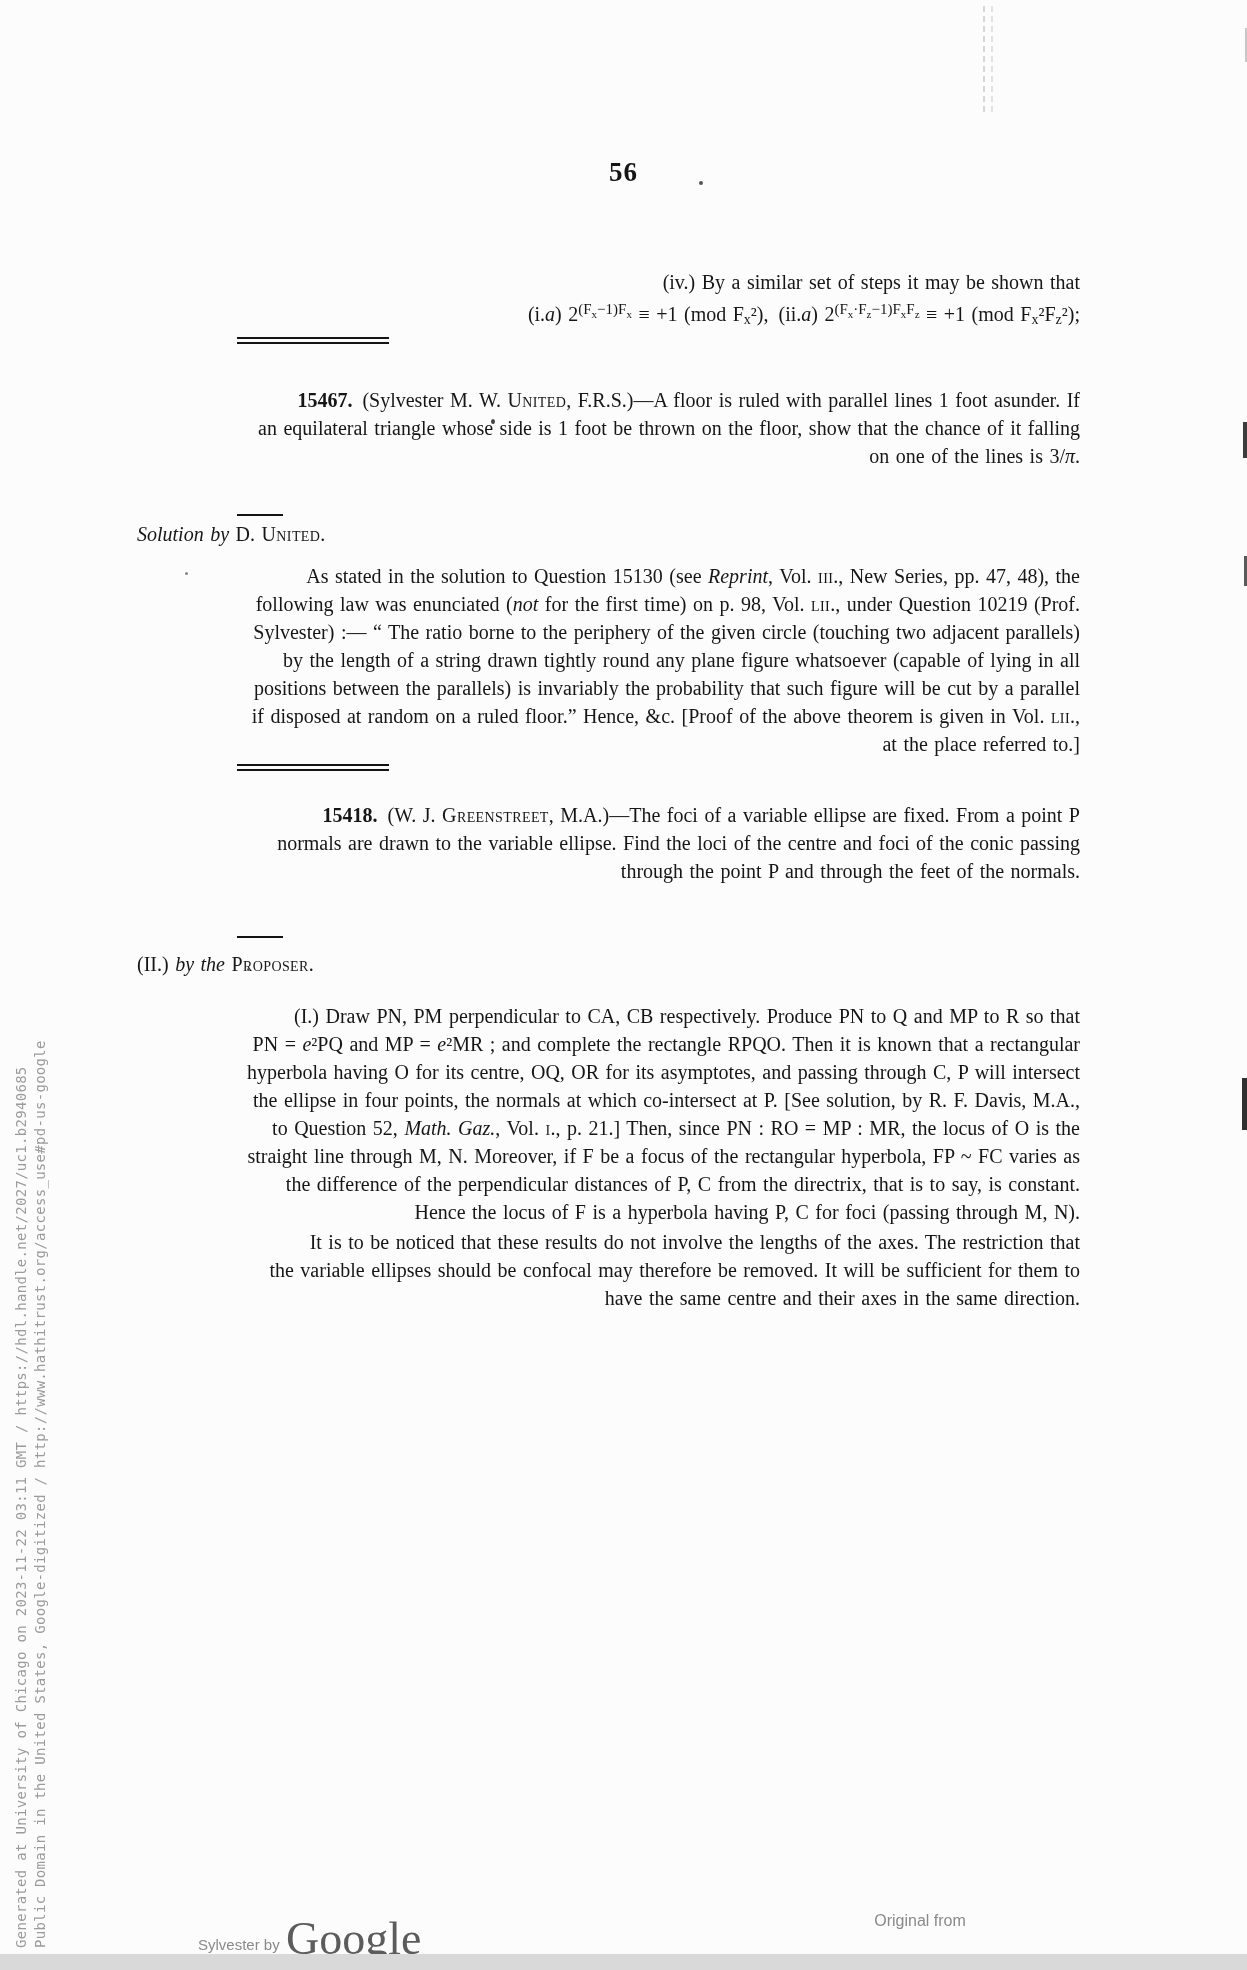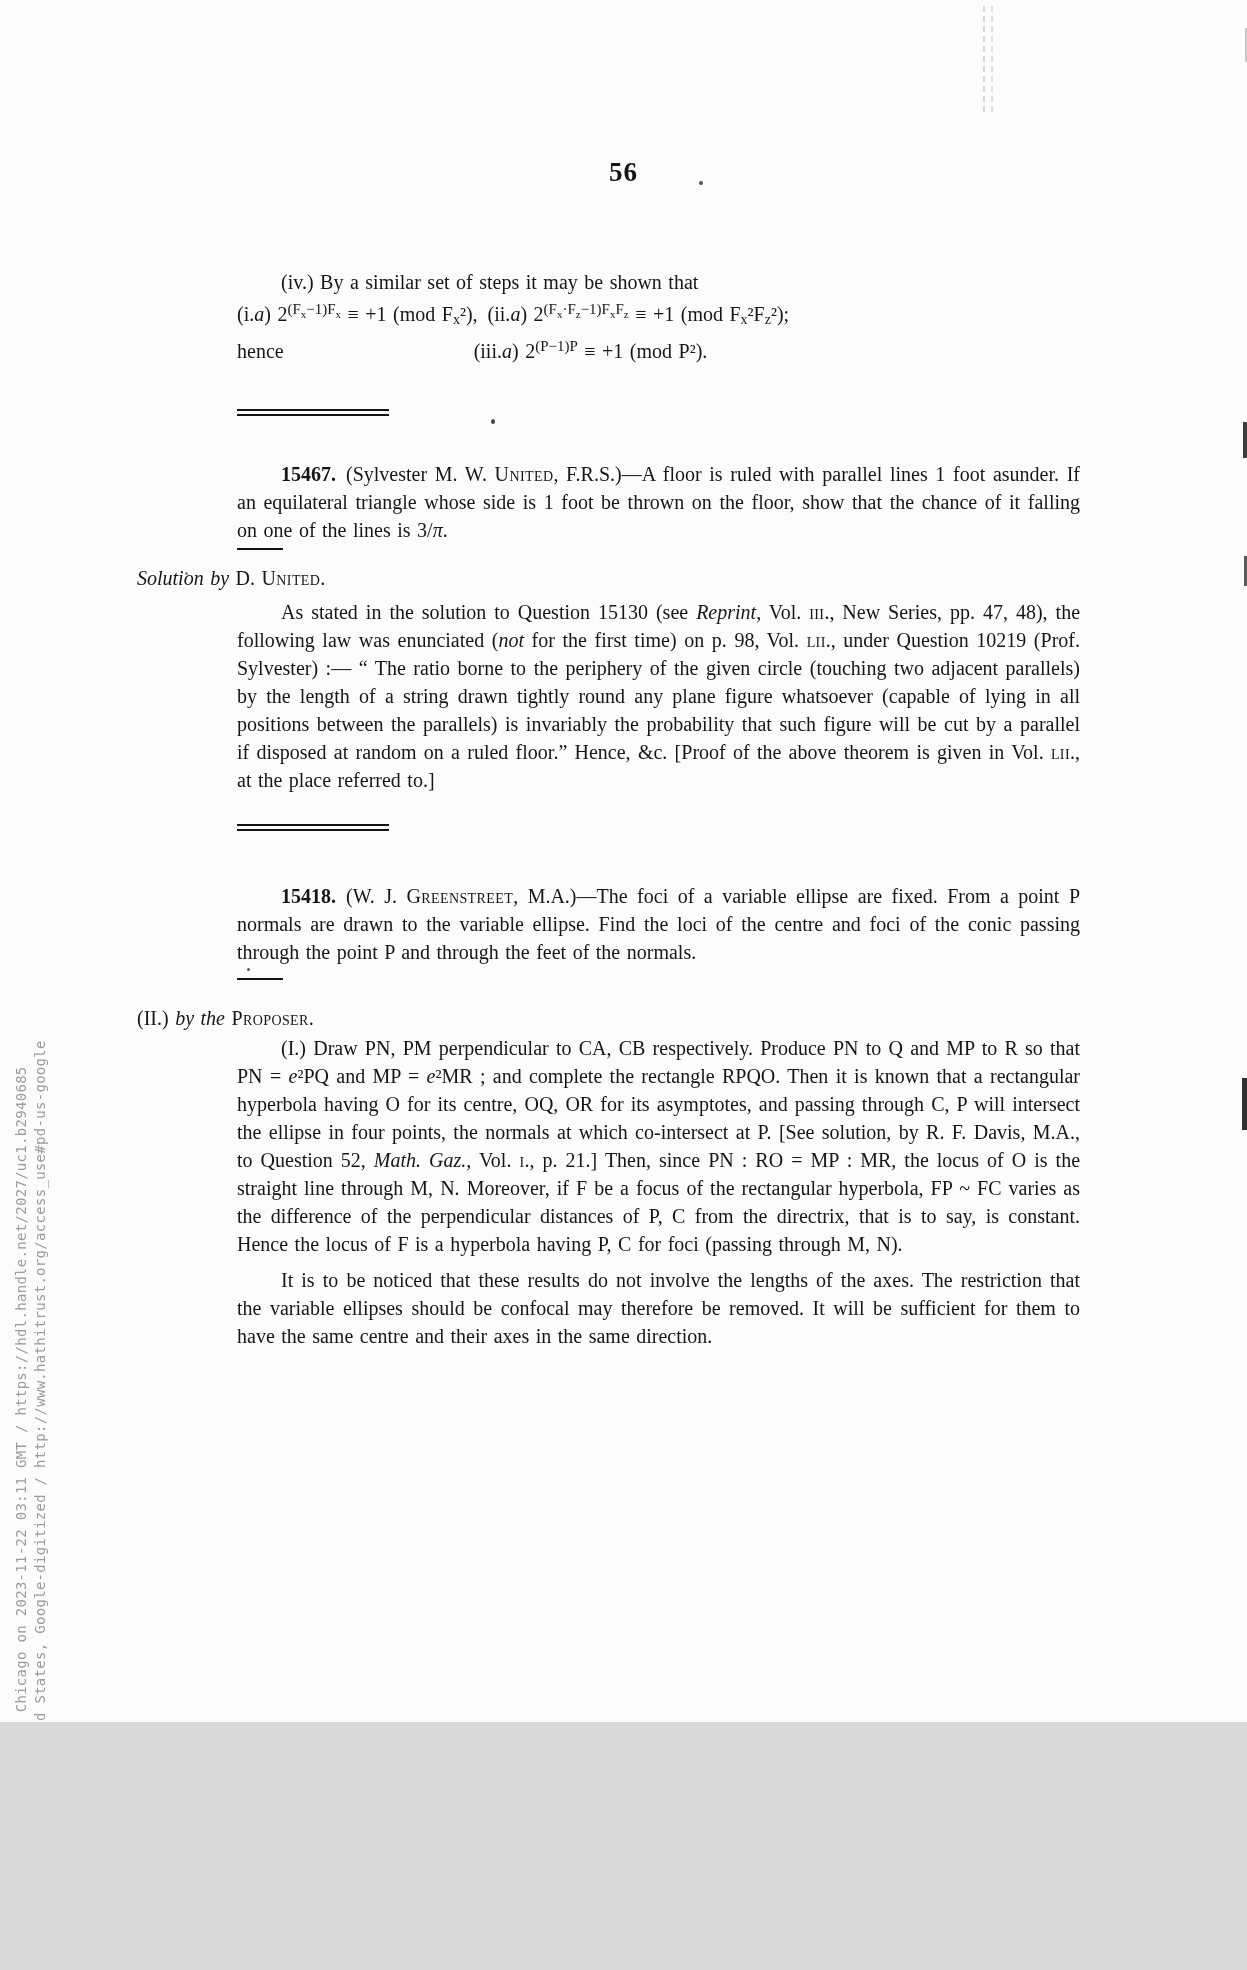--- a/index.html
+++ b/index.html
@@ -1,24 +1,24 @@
 <!DOCTYPE html>
 <html><head>
 <meta charset="utf-8">
 <style>
   html,body{margin:0;padding:0;background:#d9d9d9;}
-  .page{position:relative;width:1247px;height:1722px;background:#fcfcfc;overflow:hidden;
+  .page{position:relative;width:1247px;height:1954px;background:#fcfcfc;overflow:hidden;
         font-family:"Liberation Serif",serif;color:#161616;}
 
   .pagenum{position:absolute;top:157px;left:0;width:100%;text-align:center;
            font-size:27px;font-weight:bold;letter-spacing:1px;}
 
   #content{position:absolute;left:237px;top:0;width:843px;
            font-size:20px;line-height:28px;word-spacing:1.5px;}
-  #content>*{margin:0;}
+  #content>*{margin:0;text-align:right;}
   #content>*:nth-child(1){margin-top:268px;}
   #content>*:nth-child(2){margin-top:4px;}
   #content>*:nth-child(3){margin-top:6px;}
   #content>*:nth-child(4){margin-top:42px;}
   #content>*:nth-child(5){margin-top:44px;}
   #content>*:nth-child(6){margin-top:4px;}
   #content>*:nth-child(7){margin-top:14px;}
   #content>*:nth-child(8){margin-top:6px;}
   #content>*:nth-child(9){margin-top:30px;}
   #content>*:nth-child(10){margin-top:51px;}
@@ -75,24 +75,20 @@
 <body>
 
 <div class="page">
 
   <div class="pagenum">56</div>
   <div class="dot-56"></div>
 
   <div id="content">
       <div class="line indent"><span>(iv.) By a similar set of steps it may be shown that</span></div>
       <div class="line formula"><span>(i.</span><span class="tk-i">a</span><span>) 2</span><span class="tk-sup">(F</span><span class="tk-supsub">x</span><span class="tk-sup">−1)F</span><span class="tk-supsub">x</span><span> ≡ +1 (mod F</span><span class="tk-sub">x</span><span>²), (ii.</span><span class="tk-i">a</span><span>) 2</span><span class="tk-sup">(F</span><span class="tk-supsub">x</span><span class="tk-sup">·F</span><span class="tk-supsub">z</span><span class="tk-sup">−1)F</span><span class="tk-supsub">x</span><span class="tk-sup">F</span><span class="tk-supsub">z</span><span> ≡ +1 (mod F</span><span class="tk-sub">x</span><span>²F</span><span class="tk-sub">z</span><span>²);</span></div>
-      <div class="split">
-        <div class="split-left"><span>hence</span></div>
-        <div class="split-center"><span>(iii.</span><span class="tk-i">a</span><span>) 2</span><span class="tk-sup">(P−1)P</span><span> ≡ +1 (mod P²).</span></div>
-      </div>
       <div class="rule-double"></div>
       <div class="para"><span class="tk-b">15467.</span><span> (Sylvester M. W. </span><span class="tk-sc">United</span><span>, F.R.S.)—A floor is ruled with parallel lines 1 foot asunder.  If an equilateral triangle whose side is 1 foot be thrown on the floor, show that the chance of it falling on one of the lines is 3/</span><span class="tk-i">π</span><span>.</span></div>
       <div class="rule-short"></div>
       <div class="center"><span class="tk-i">Solution by</span><span> D. </span><span class="tk-sc">United</span><span>.</span></div>
       <div class="para"><span>As stated in the solution to Question 15130 (see </span><span class="tk-i">Reprint</span><span>, Vol. </span><span class="tk-sc">iii</span><span>., New Series, pp. 47, 48), the following law was enunciated (</span><span class="tk-i">not</span><span> for the first time) on p. 98, Vol. </span><span class="tk-sc">lii</span><span>., under Question 10219 (Prof. Sylvester) :— “ The ratio borne to the periphery of the given circle (touching two adjacent parallels) by the length of a string drawn tightly round any plane figure whatsoever (capable of lying in all positions between the parallels) is invariably the probability that such figure will be cut by a parallel if disposed at random on a ruled floor.”  Hence, &amp;c.  [Proof of the above theorem is given in Vol. </span><span class="tk-sc">lii</span><span>., at the place referred to.]</span></div>
       <div class="rule-double"></div>
       <div class="para"><span class="tk-b">15418.</span><span> (W. J. </span><span class="tk-sc">Greenstreet</span><span>, M.A.)—The foci of a variable ellipse are fixed.  From a point P normals are drawn to the variable ellipse. Find the loci of the centre and foci of the conic passing through the point P and through the feet of the normals.</span></div>
       <div class="rule-short"></div>
       <div class="center"><span>(II.) </span><span class="tk-i">by the</span><span> </span><span class="tk-sc">Proposer</span><span>.</span></div>
       <div class="para"><span>(I.) Draw PN, PM perpendicular to CA, CB respectively.  Produce PN to Q and MP to R so that PN = </span><span class="tk-i">e</span><span>²PQ and MP = </span><span class="tk-i">e</span><span>²MR ; and complete the rectangle RPQO.  Then it is known that a rectangular hyperbola having O for its centre, OQ, OR for its asymptotes, and passing through C, P will intersect the ellipse in four points, the normals at which co-intersect at P.  [See solution, by R. F. Davis, M.A., to Question 52, </span><span class="tk-i">Math. Gaz.</span><span>, Vol. </span><span class="tk-sc">i</span><span>., p. 21.]  Then, since  PN : RO = MP : MR, the locus of O is the straight line through M, N.  Moreover, if F be a focus of the rectangular hyperbola, FP ~ FC varies as the difference of the perpendicular distances of P, C from the directrix, that is to say, is constant.  Hence the locus of F is a hyperbola having P, C for foci (passing through M, N).</span></div>

